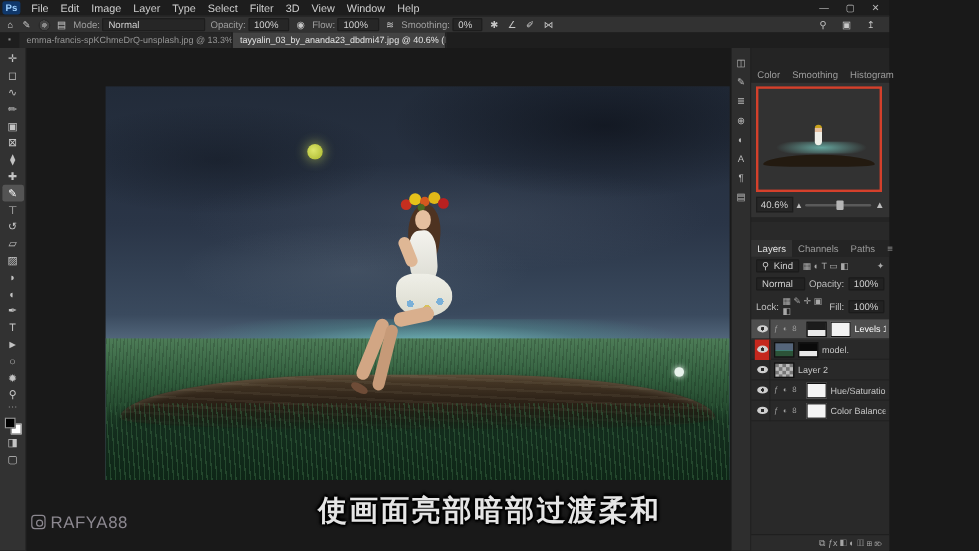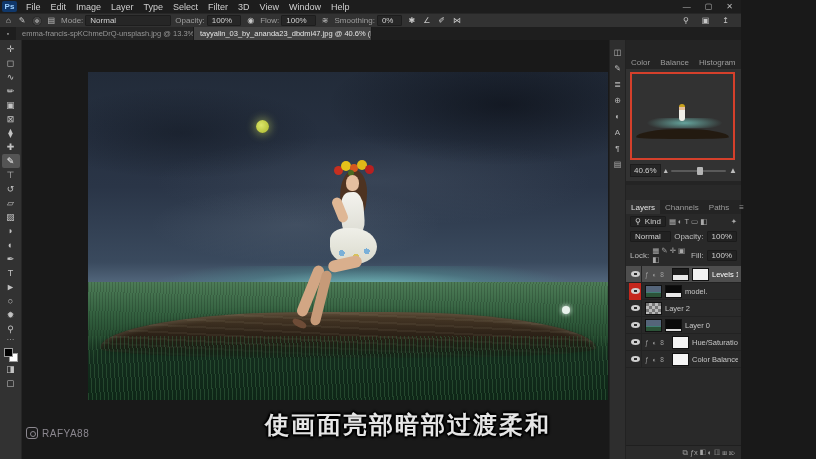--- a/index.html
+++ b/index.html
@@ -104,21 +104,21 @@
   .g-thigh { left:40px; top:98px; width:34px; height:12px; background:#d9af8d; border-radius:6px; transform:rotate(-12deg); }
   .g-shin1 { left:17px; top:104px; width:11px; height:54px; background:#d2a684; border-radius:6px; transform:rotate(22deg); }
   .g-shin2 { left:28px; top:110px; width:10px; height:56px; background:#c69a78; border-radius:6px; transform:rotate(14deg); }
   .g-foot { left:4px; top:160px; width:15px; height:7px; background:#6e4c37; border-radius:45%; transform:rotate(28deg); }
 
   
   .subtitle { position:absolute; left:0; top:409px; width:816px; text-align:center; z-index:30;
     font-size:24px; font-weight:bold; color:#e5e5e5; letter-spacing:2px;
     text-shadow:-2px 0 2px #000, 2px 0 2px #000, 0 -2px 2px #000, 0 2px 2px #000, 1px 1px 1px #000; }
   .watermark { position:absolute; left:26px; top:427px; z-index:30; display:flex; align-items:center; gap:4px;
-    color:#8c8890; font-size:10px; letter-spacing:.5px; }
+    color:#8c8890; font-size:14px; letter-spacing:.5px; }
   .ig-icon { width:12px; height:12px; border:1.5px solid #8c8890; border-radius:3px; position:relative; }
   .ig-icon::after { content:""; position:absolute; left:2.5px; top:2.5px; width:4px; height:4px;
     border:1.5px solid #8c8890; border-radius:50%; }
 
   
   .dockstrip { width:17px; background:#2e2e2e; border-left:1px solid #222; border-right:1px solid #222;
     display:flex; flex-direction:column; align-items:center; gap:7px; padding-top:8px; flex:0 0 auto;
     font-size:8px; color:#b9b9b9; }
 
   
@@ -310,21 +310,21 @@
       <span>⊕</span>
       <span>◐</span>
       <span>A</span>
       <span>¶</span>
       <span>▤</span>
     </div>
 
     <div class="rightcol">
       <div class="panel-tabs">
         <span class="ptab">Color</span>
-        <span class="ptab">Balance</span>
+        <span class="ptab">Smoothing</span>
         <span class="ptab">Histogram</span>
 
       </div>
       <div class="nav-panel">
         <div class="nav-preview">
           <div class="np-glow"></div>
           <div class="np-log"></div>
           <div class="np-girl"></div>
         </div>
         <div class="nav-zoom">
@@ -386,28 +386,20 @@
             <span class="eyecell">
                 <span class="eye"></span>
               </span>
             <span class="thumb t-checker"></span>
             <span class="lname">Layer 2</span>
           </div>
           <div class="lrow">
             <span class="eyecell">
                 <span class="eye"></span>
               </span>
-            <span class="thumb t-photo"></span>
-            <span class="thumb t-mask-black"></span>
-            <span class="lname">Layer 0</span>
-          </div>
-          <div class="lrow">
-            <span class="eyecell">
-                <span class="eye"></span>
-              </span>
             <span class="badges">ƒ ◐ 8</span>
             <span class="thumb t-white"></span>
             <span class="lname">Hue/Saturation 1</span>
           </div>
           <div class="lrow">
             <span class="eyecell">
                 <span class="eye"></span>
               </span>
             <span class="badges">ƒ ◐ 8</span>
             <span class="thumb t-white"></span>

